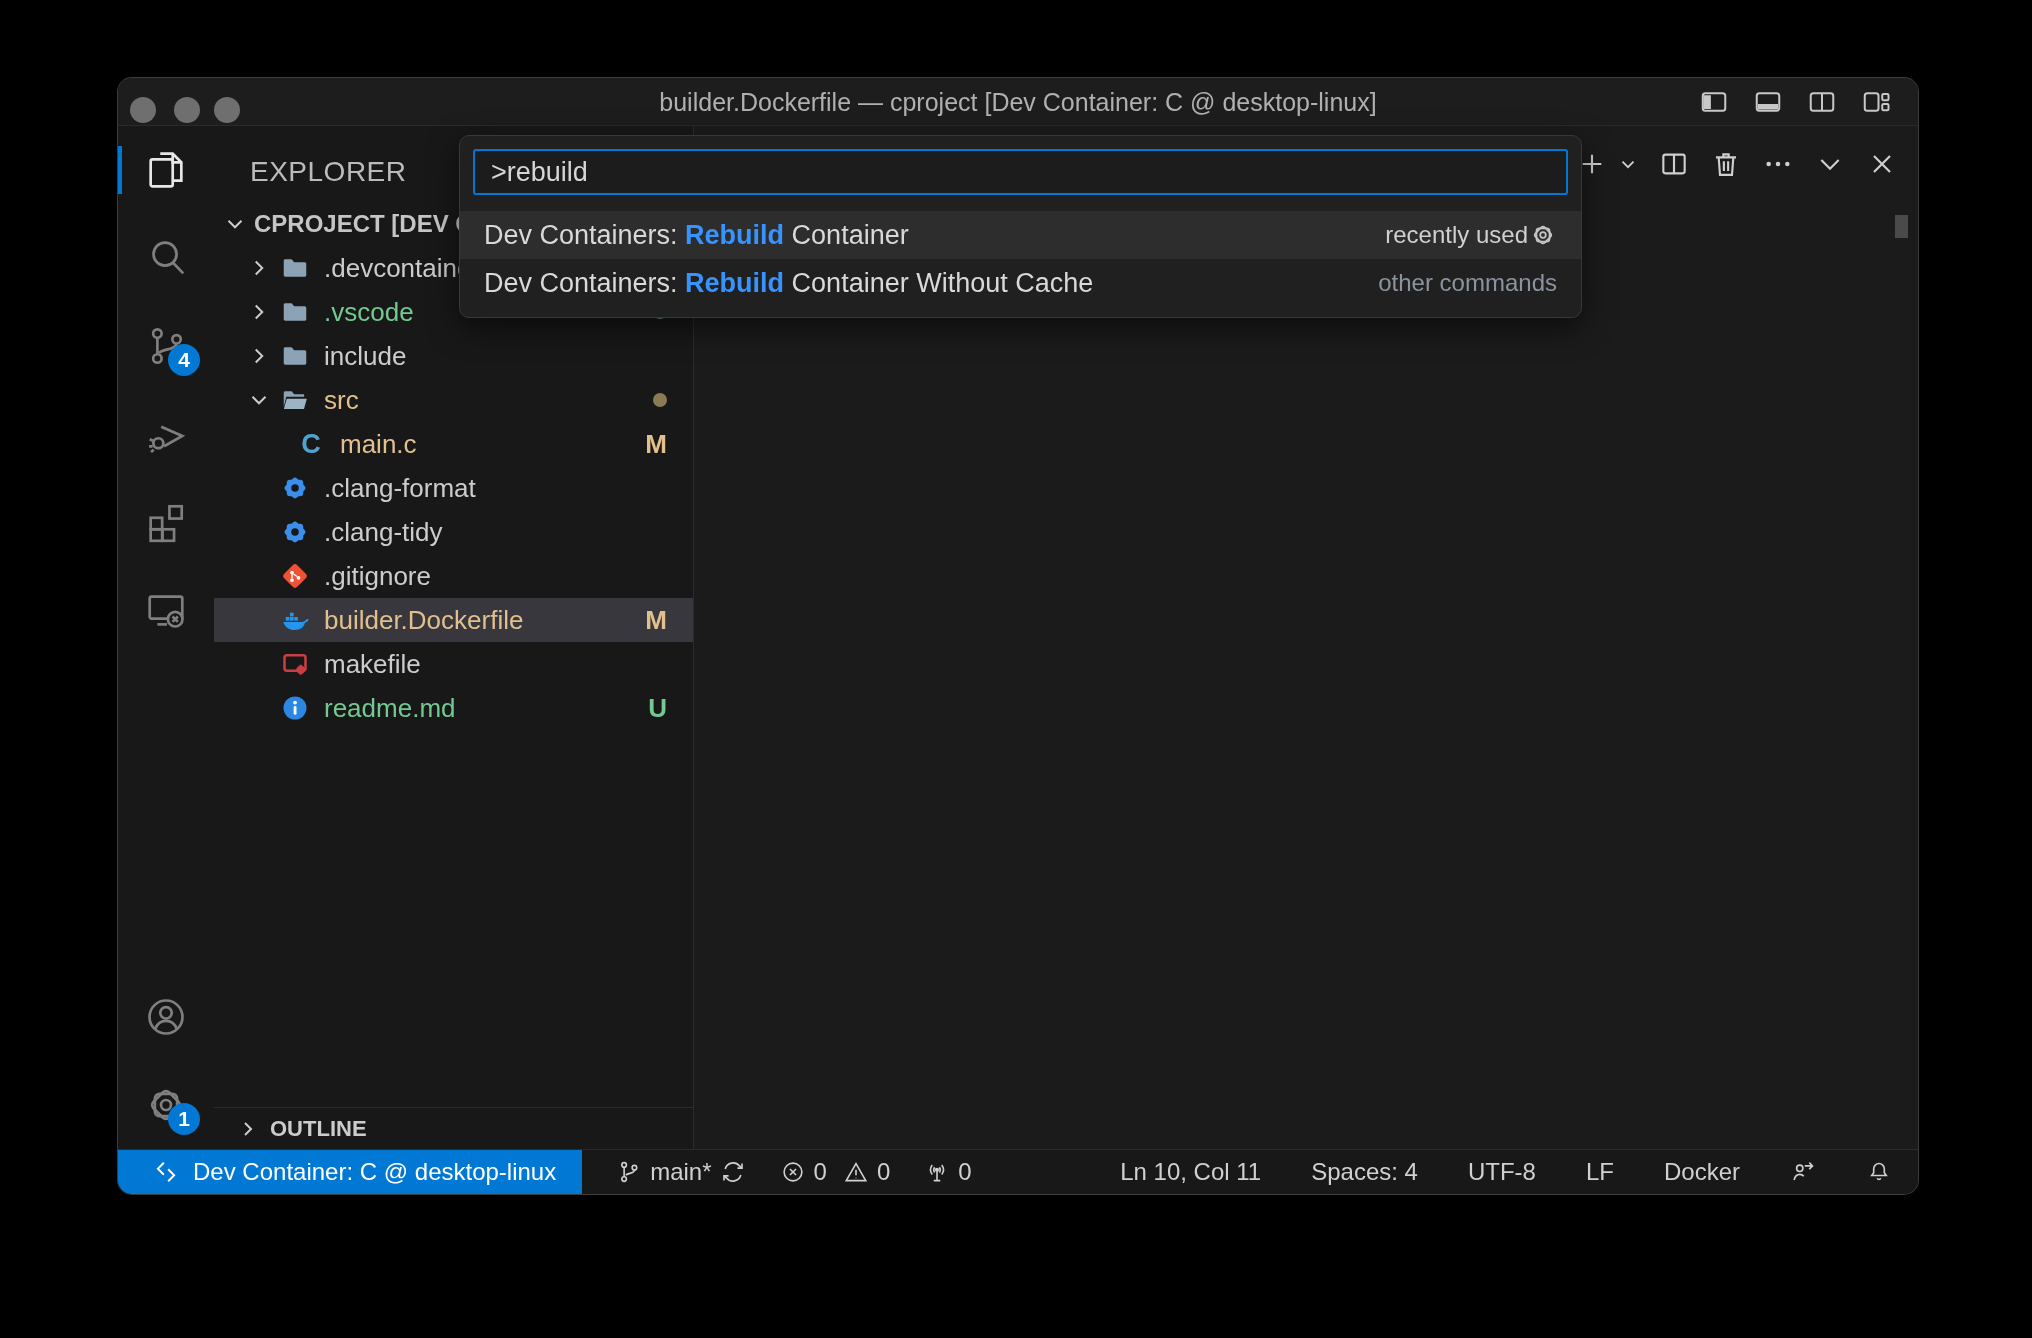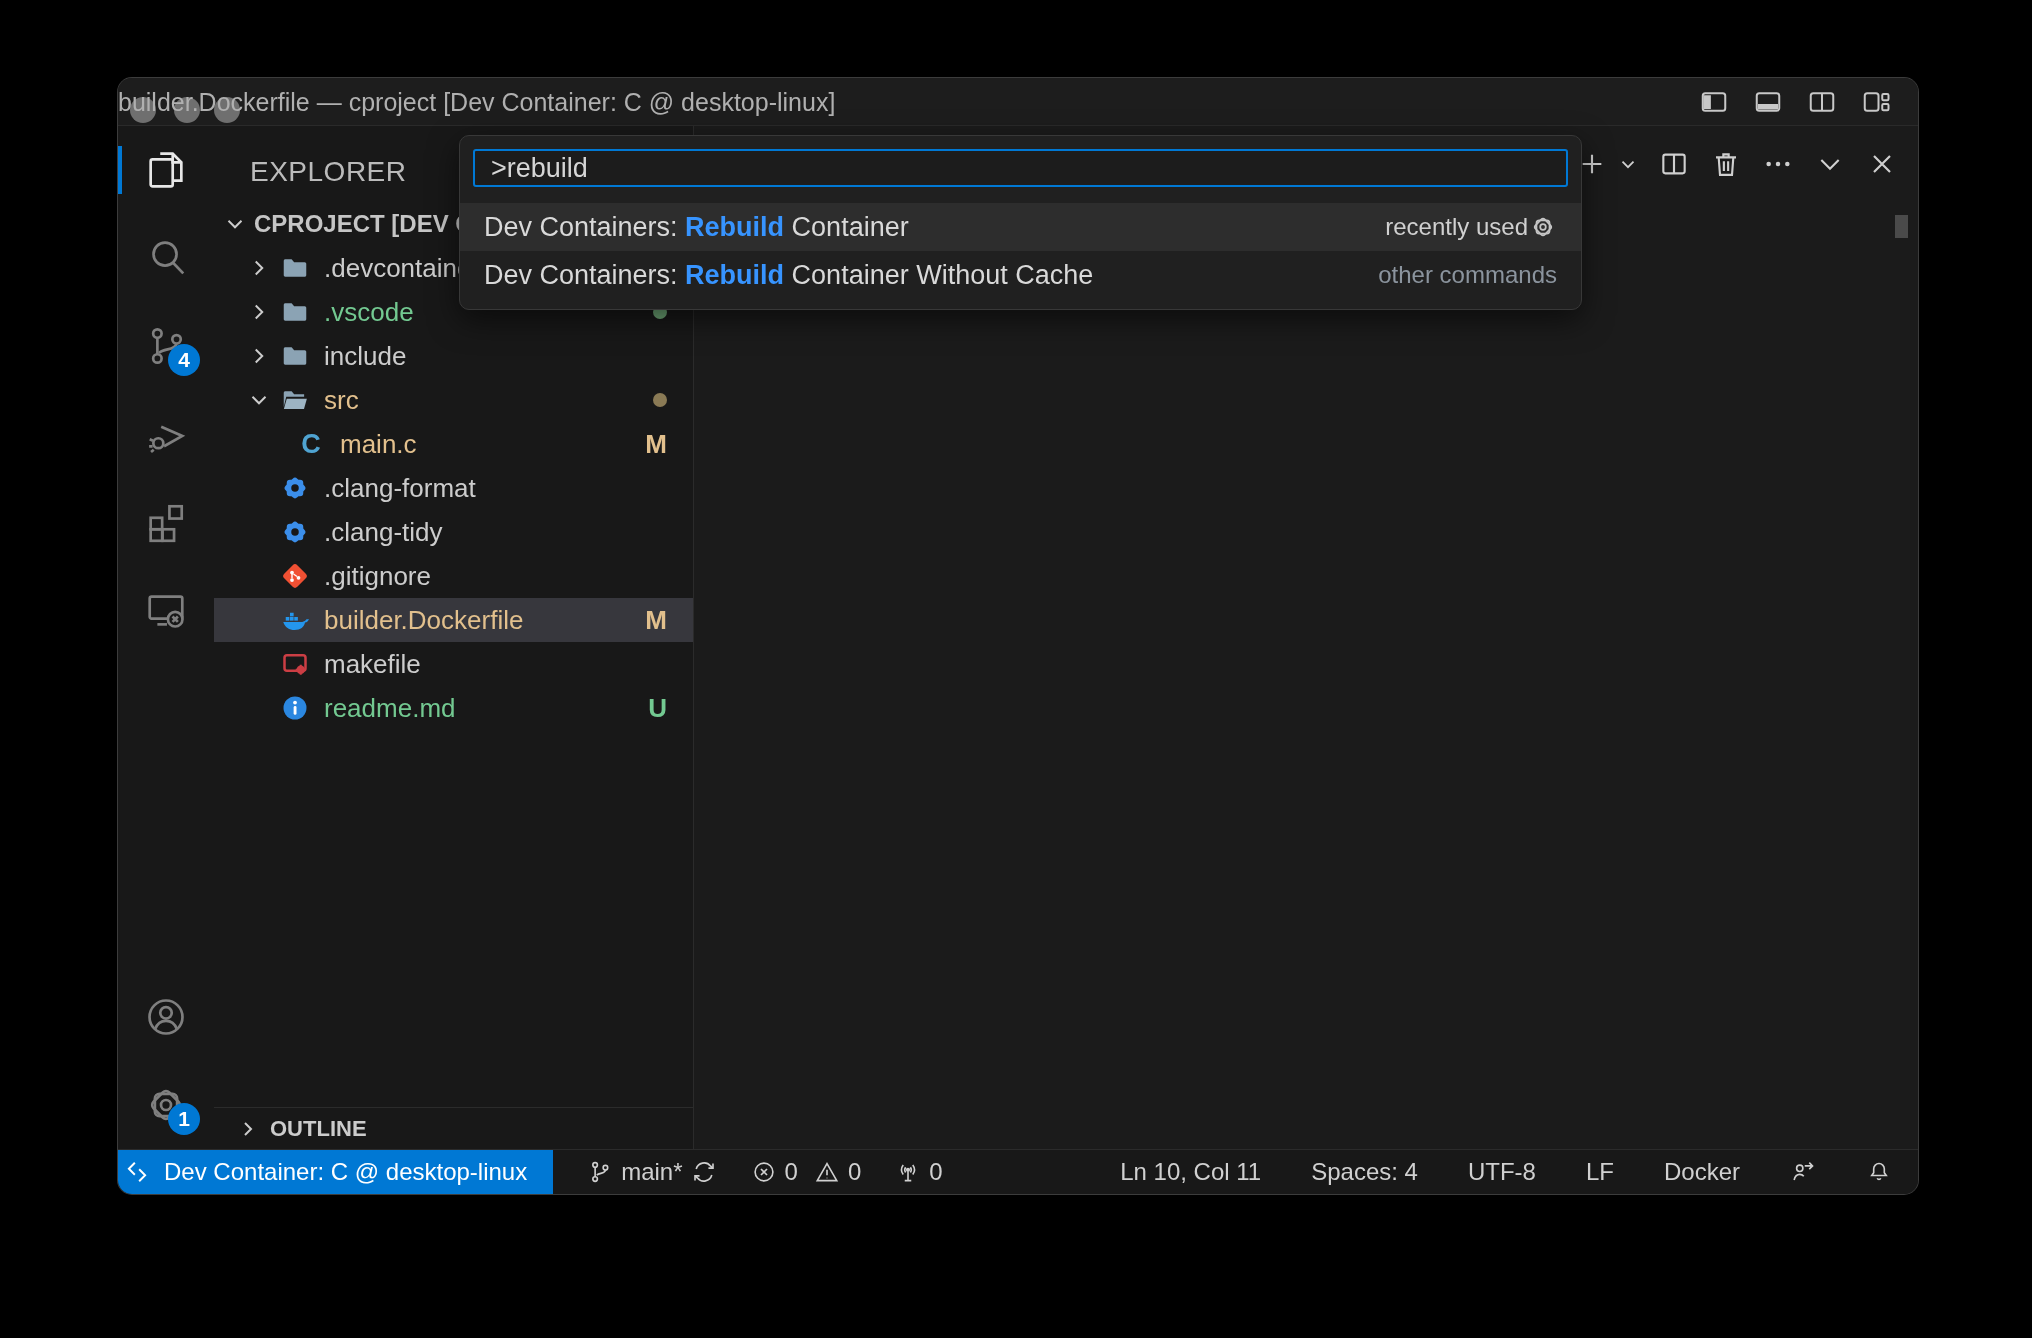--- a/index.html
+++ b/index.html
@@ -9,21 +9,21 @@
   .window { position:absolute; left:118px; top:78px; width:1800px; height:1116px;
             background:#1b1b1b; border-radius:14px; box-shadow:0 0 0 1px #3c3c3c, 0 30px 70px rgba(0,0,0,.7);
             overflow:hidden; display:flex; flex-direction:column; }
 
   
   .titlebar { position:relative; height:48px; background:#1d1d1d; border-bottom:1px solid #2a2a2a;
               flex:0 0 48px; }
   .traffic { position:absolute; top:19px; width:26px; height:26px; border-radius:50%; background:#6f6f6f; }
   .t1{left:12px;} .t2{left:56px;} .t3{left:96px;}
   .win-title { position:absolute; left:0; right:0; top:0; height:48px; line-height:48px;
-               font-size:25px; color:#b0b0b0; white-space:nowrap; }
+               text-align:center; font-size:25px; color:#b0b0b0; white-space:nowrap; }
   .tb-actions { position:absolute; right:26px; top:8px; display:flex; gap:22px; }
   .tb-actions .ic { width:32px; height:32px; display:flex; align-items:center; justify-content:center; color:#c8c8c8; }
 
   
   .content { position:relative; flex:1; display:flex; min-height:0; }
 
   
   .activitybar { width:96px; background:#181818; position:relative; flex:0 0 96px;
                  display:flex; flex-direction:column; align-items:center; }
   .ab-item { position:relative; width:96px; height:88px; display:flex; align-items:center; justify-content:center;
@@ -66,37 +66,37 @@
   .main { flex:1; background:#1b1b1b; position:relative; }
   .main-actions { position:absolute; top:20px; right:18px; display:flex; align-items:center; gap:16px; color:#cfcfcf; }
   .main-actions .ic { width:36px; height:36px; display:flex; align-items:center; justify-content:center; }
   .main-actions .ic.sm { width:24px; margin-left:-10px; }
   .scroll-thumb { position:absolute; top:89px; right:10px; width:13px; height:23px; background:#4a4a4a; }
 
   
   .palette { position:absolute; left:341px; top:57px; width:1123px; background:#202020;
              border:1px solid #383838; border-radius:10px; box-shadow:0 10px 30px rgba(0,0,0,.55);
              z-index:30; padding-bottom:10px; }
-  .pal-input { margin:13px 13px 16px 13px; height:38px; background:#1c1c1c; border:2px solid #0078d4;
+  .pal-input { margin:13px 13px 16px 13px; height:46px; background:#1c1c1c; border:2px solid #0078d4;
                border-radius:3px; display:flex; align-items:center; padding:8px 16px; }
   .pal-input span { font-size:27px; color:#d6d6d6; }
   .pal-row { height:48px; display:flex; align-items:center; padding:0 24px; font-size:27px; color:#d9d9d9; }
   .pal-row.focused { background:#2d2d2d; }
   .pal-row .hl { color:#3794ff; font-weight:700; white-space:pre; }
   .pal-row .pre, .pal-row .suf { white-space:pre; }
   .pal-meta { margin-left:auto; display:flex; align-items:center; gap:1px; }
   .pal-meta .meta1 { font-size:24px; color:#d0d0d0; }
   .pal-meta .meta2 { font-size:24px; color:#8b949e; }
   .pal-gear { color:#c5c5c5; display:flex; }
 
   
   .statusbar { flex:0 0 45px; height:45px; background:#181818; border-top:1px solid #2b2b2b;
                display:flex; align-items:center; font-size:24px; color:#d0d0d0; }
   .sb-remote { height:100%; background:#0078d4; color:#fff; display:flex; align-items:center;
-               padding:0 26px 0 6px; gap:14px; }
+               padding:0 26px 0 35px; gap:14px; }
   .sb-item { display:flex; align-items:center; gap:8px; margin-left:34px; }
   .sb-item .ic { display:flex; }
   .sb-right { margin-left:auto; display:flex; align-items:center; padding-right:26px; }
   .sb-right .sb-item { margin-left:50px; }
   svg { display:block; }
 </style>
 </head>
 <body>
 
 <div class="stage">

